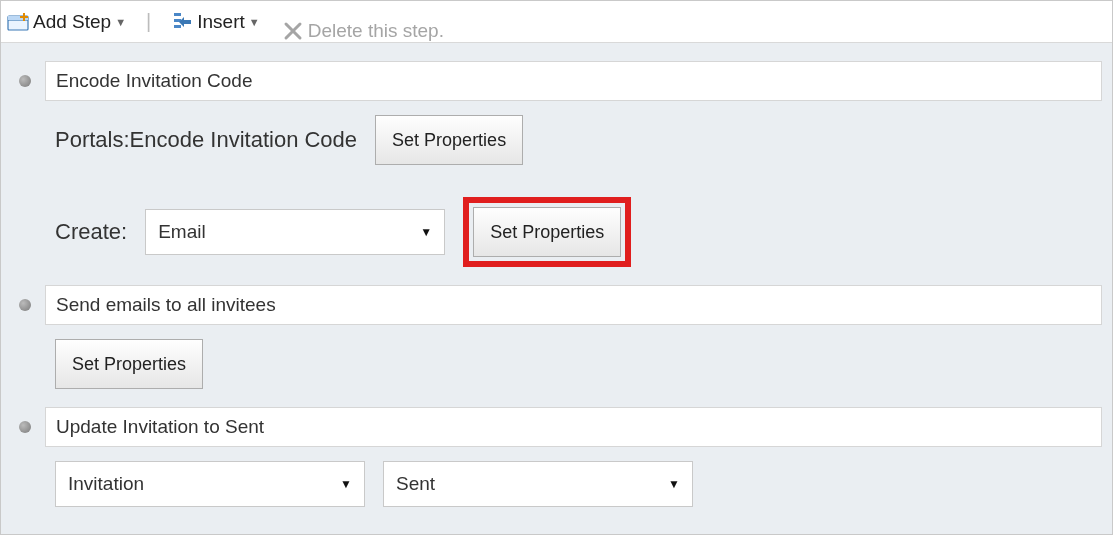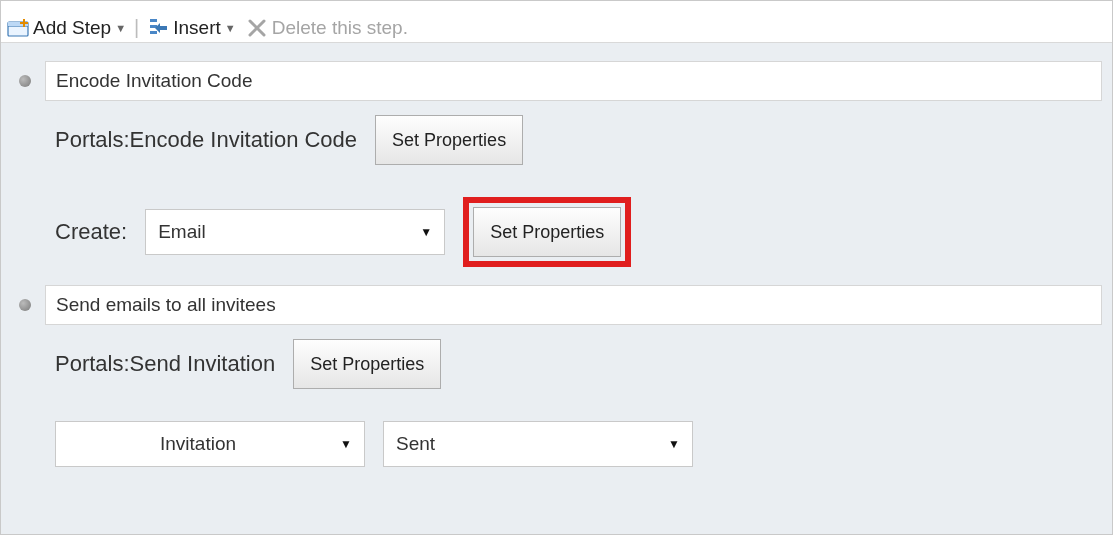--- a/index.html
+++ b/index.html
@@ -13,25 +13,25 @@
   .frame {
     width: 1113px;
     height: 535px;
     border: 1px solid #c9c9c9;
     display: flex;
     flex-direction: column;
   }
   
   .toolbar {
     display: flex;
-    align-items: flex-end;
+    align-items: center;
     height: 42px;
-    padding: 3px 6px;
+    padding: 12px 6px;
     border-bottom: 1px solid #d9d9d9;
-    gap: 6px;
+    gap: 18px;
     background: #fff;
   }
   .toolbar .tb-item {
     display: flex;
     align-items: center;
     gap: 4px;
     font-size: 19px;
     color: #222;
     cursor: default;
   }
@@ -204,28 +204,31 @@
           </div>
         </div>
       </div>
 
       <div class="step">
         <div class="step-header">
           <div class="bullet"></div>
           <input class="step-title-input" value="Send emails to all invitees" style="">
         </div>
         <div class="step-config">
-          <span class="cfg-label">Portals:Send Invitation</span>
           <button class="btn">Set Properties</button>
         </div>
       </div>
 
       <div class="step">
-        <div class="step-config">
-          <div class="select-wrap" style="width:310px;justify-content:center;">
+        <div class="step-header">
+          <div class="bullet"></div>
+          <input class="step-title-input" value="Update Invitation to Sent" style="">
+        </div>
+        <div class="step-config">
+          <div class="select-wrap" style="width:310px;">
             <span>Invitation</span>
             <span class="sel-caret">▼</span>
           </div>
           <div class="select-wrap" style="width:310px;">
             <span>Sent</span>
             <span class="sel-caret">▼</span>
           </div>
         </div>
       </div>
 

